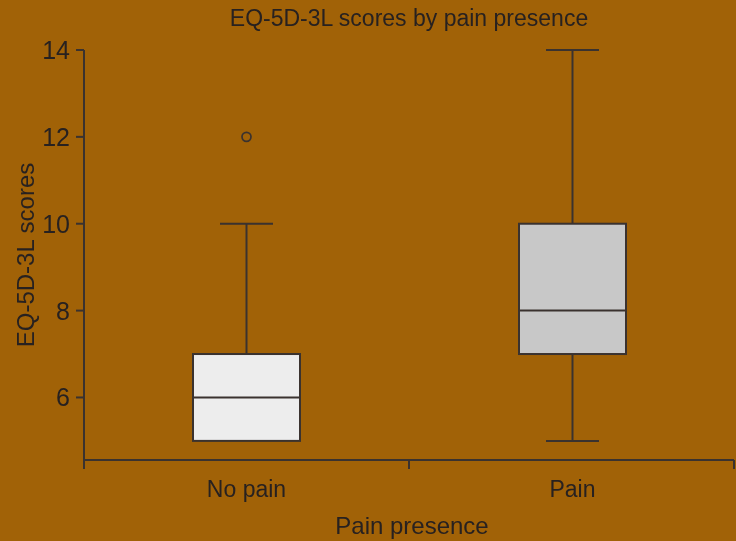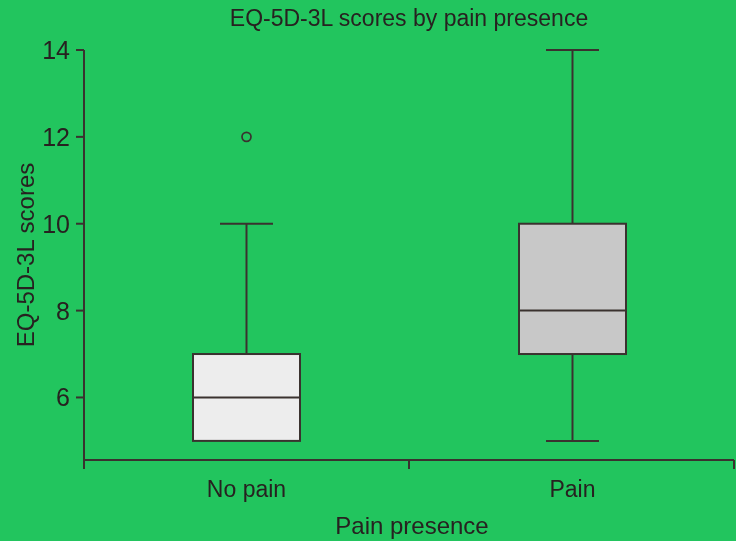--- a/index.html
+++ b/index.html
@@ -4,21 +4,21 @@
 <style>
   html, body {
     margin: 0;
     padding: 0;
     background: #ffffff;
   }
   .figure {
     position: relative;
     width: 736px;
     height: 541px;
-    background: #22c55e;
+    background: #a16207;
     overflow: hidden;
   }
   svg text {
     font-family: "Liberation Sans", sans-serif;
     fill: var(--text, #272120);
   }
   .axis-line, .tick-line {
     stroke: var(--line, #3a322f);
     stroke-width: 2;
     fill: none;

